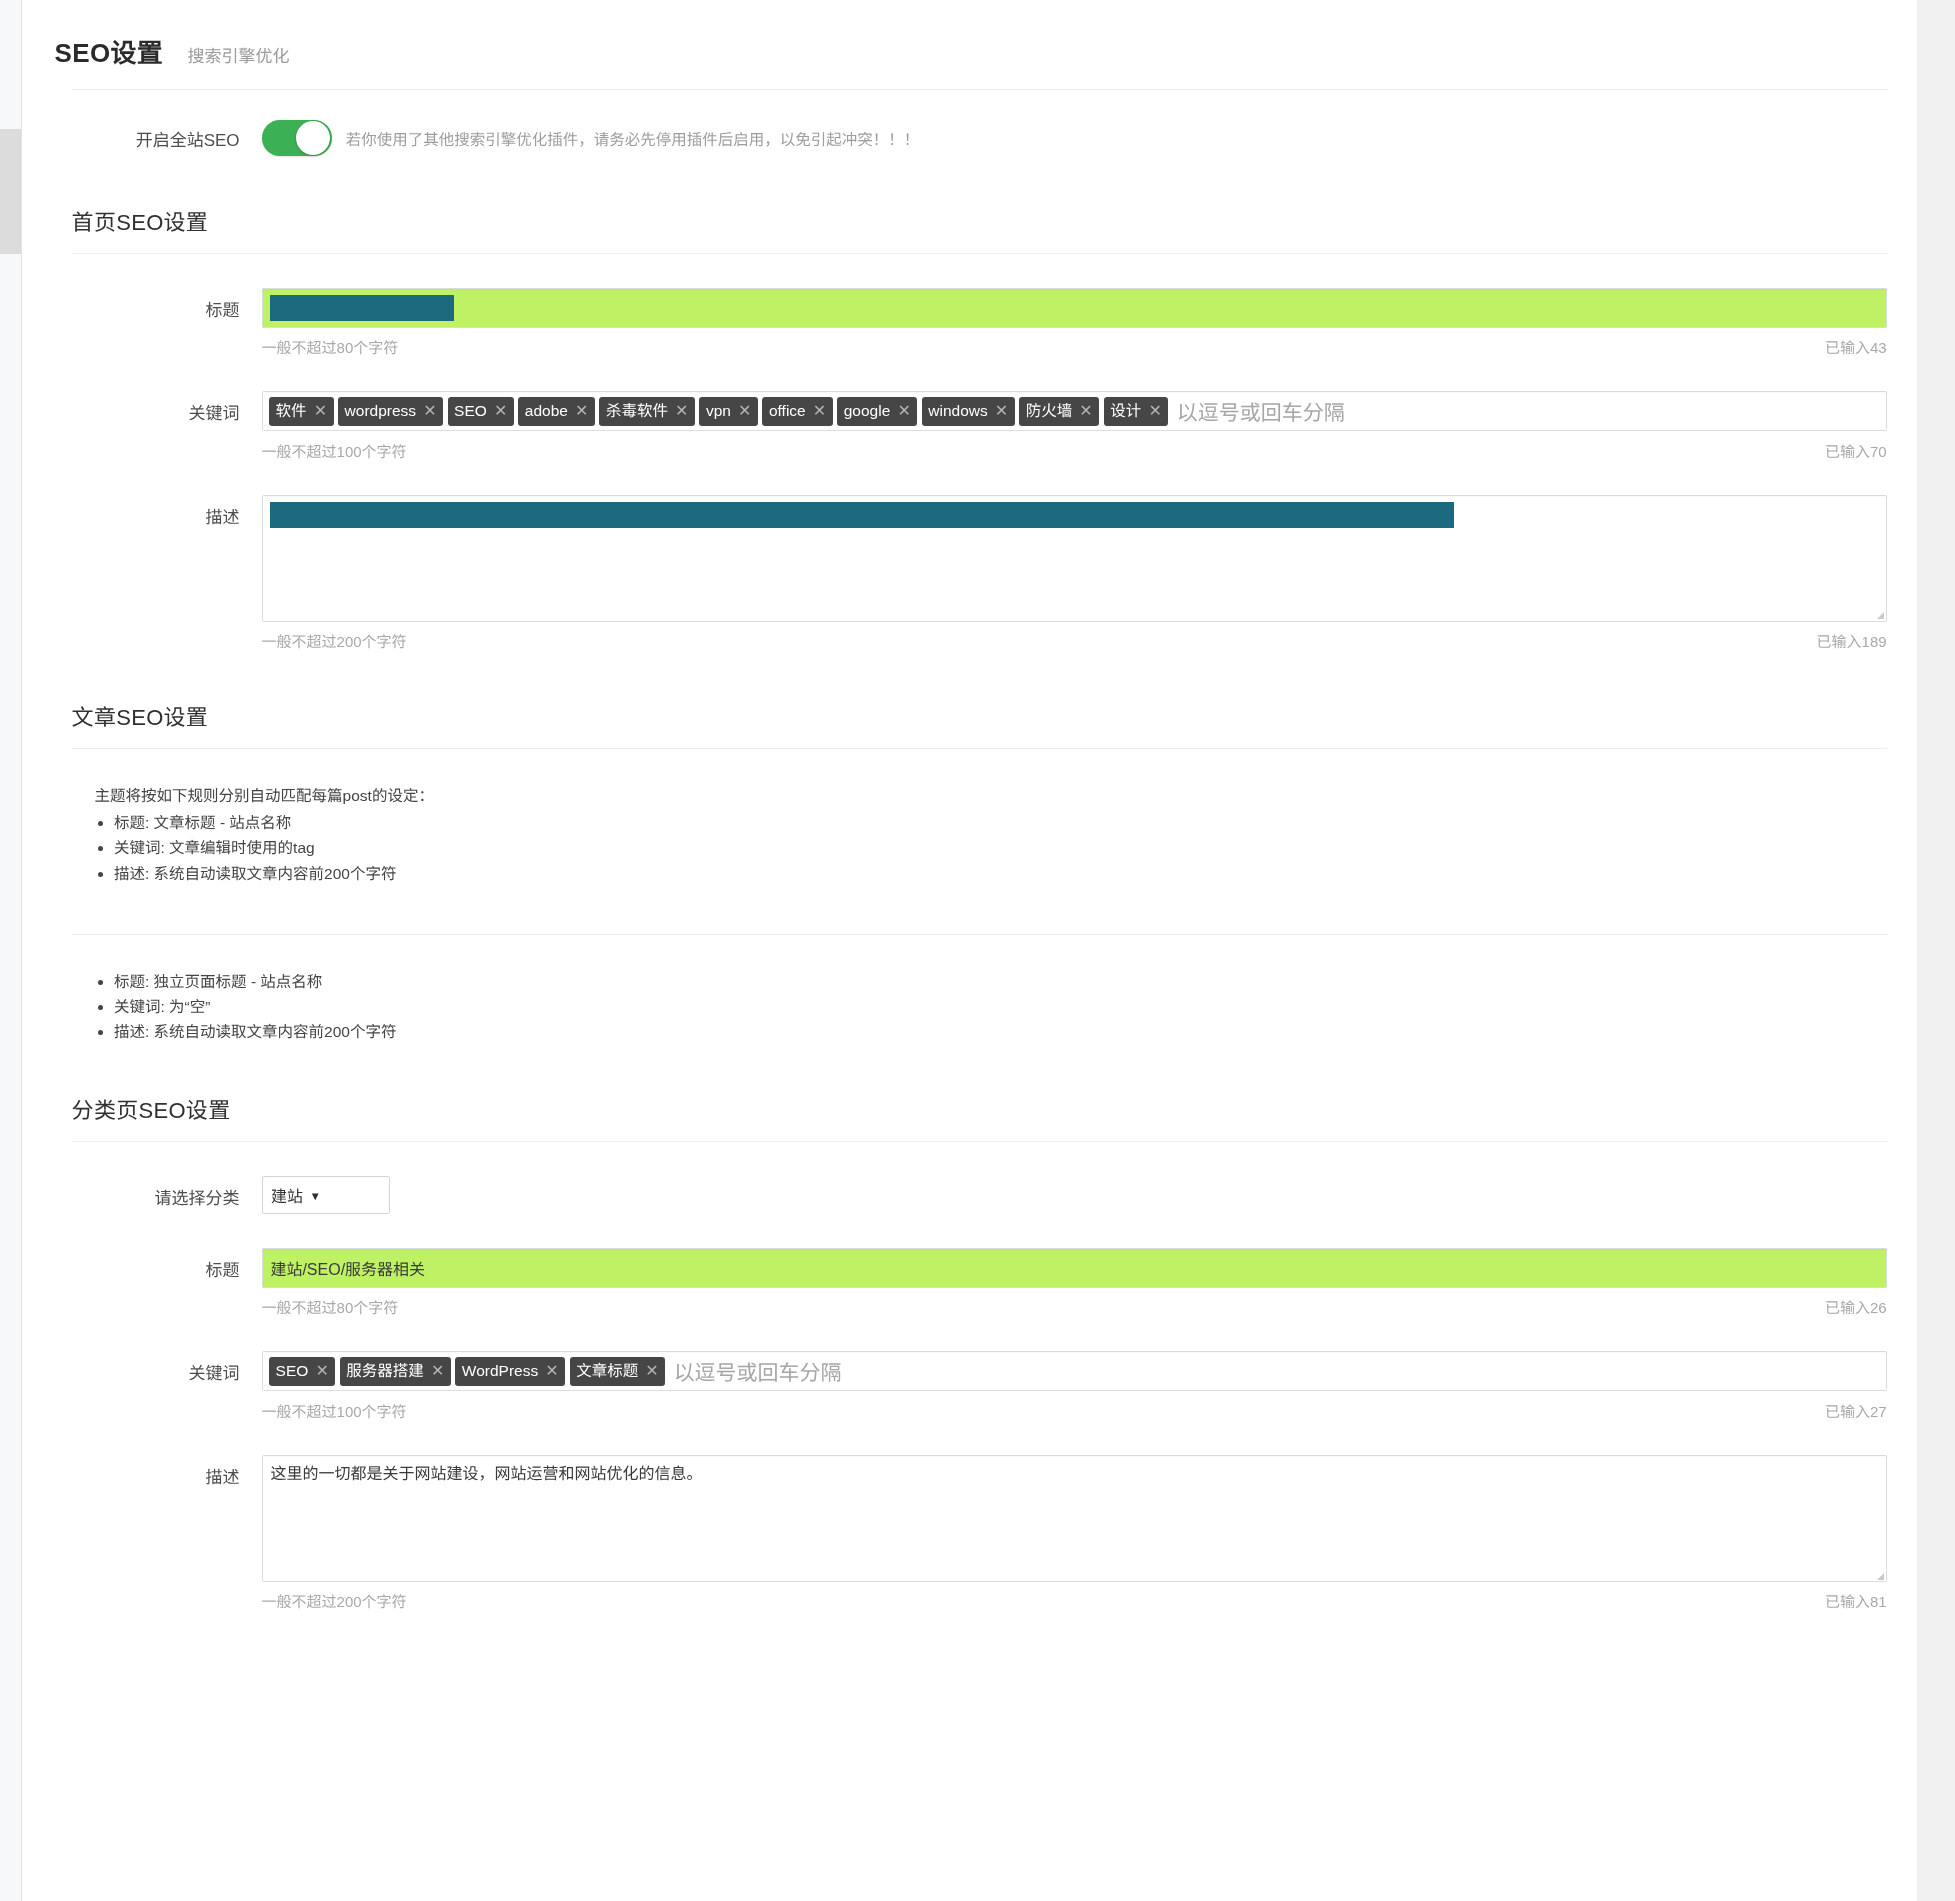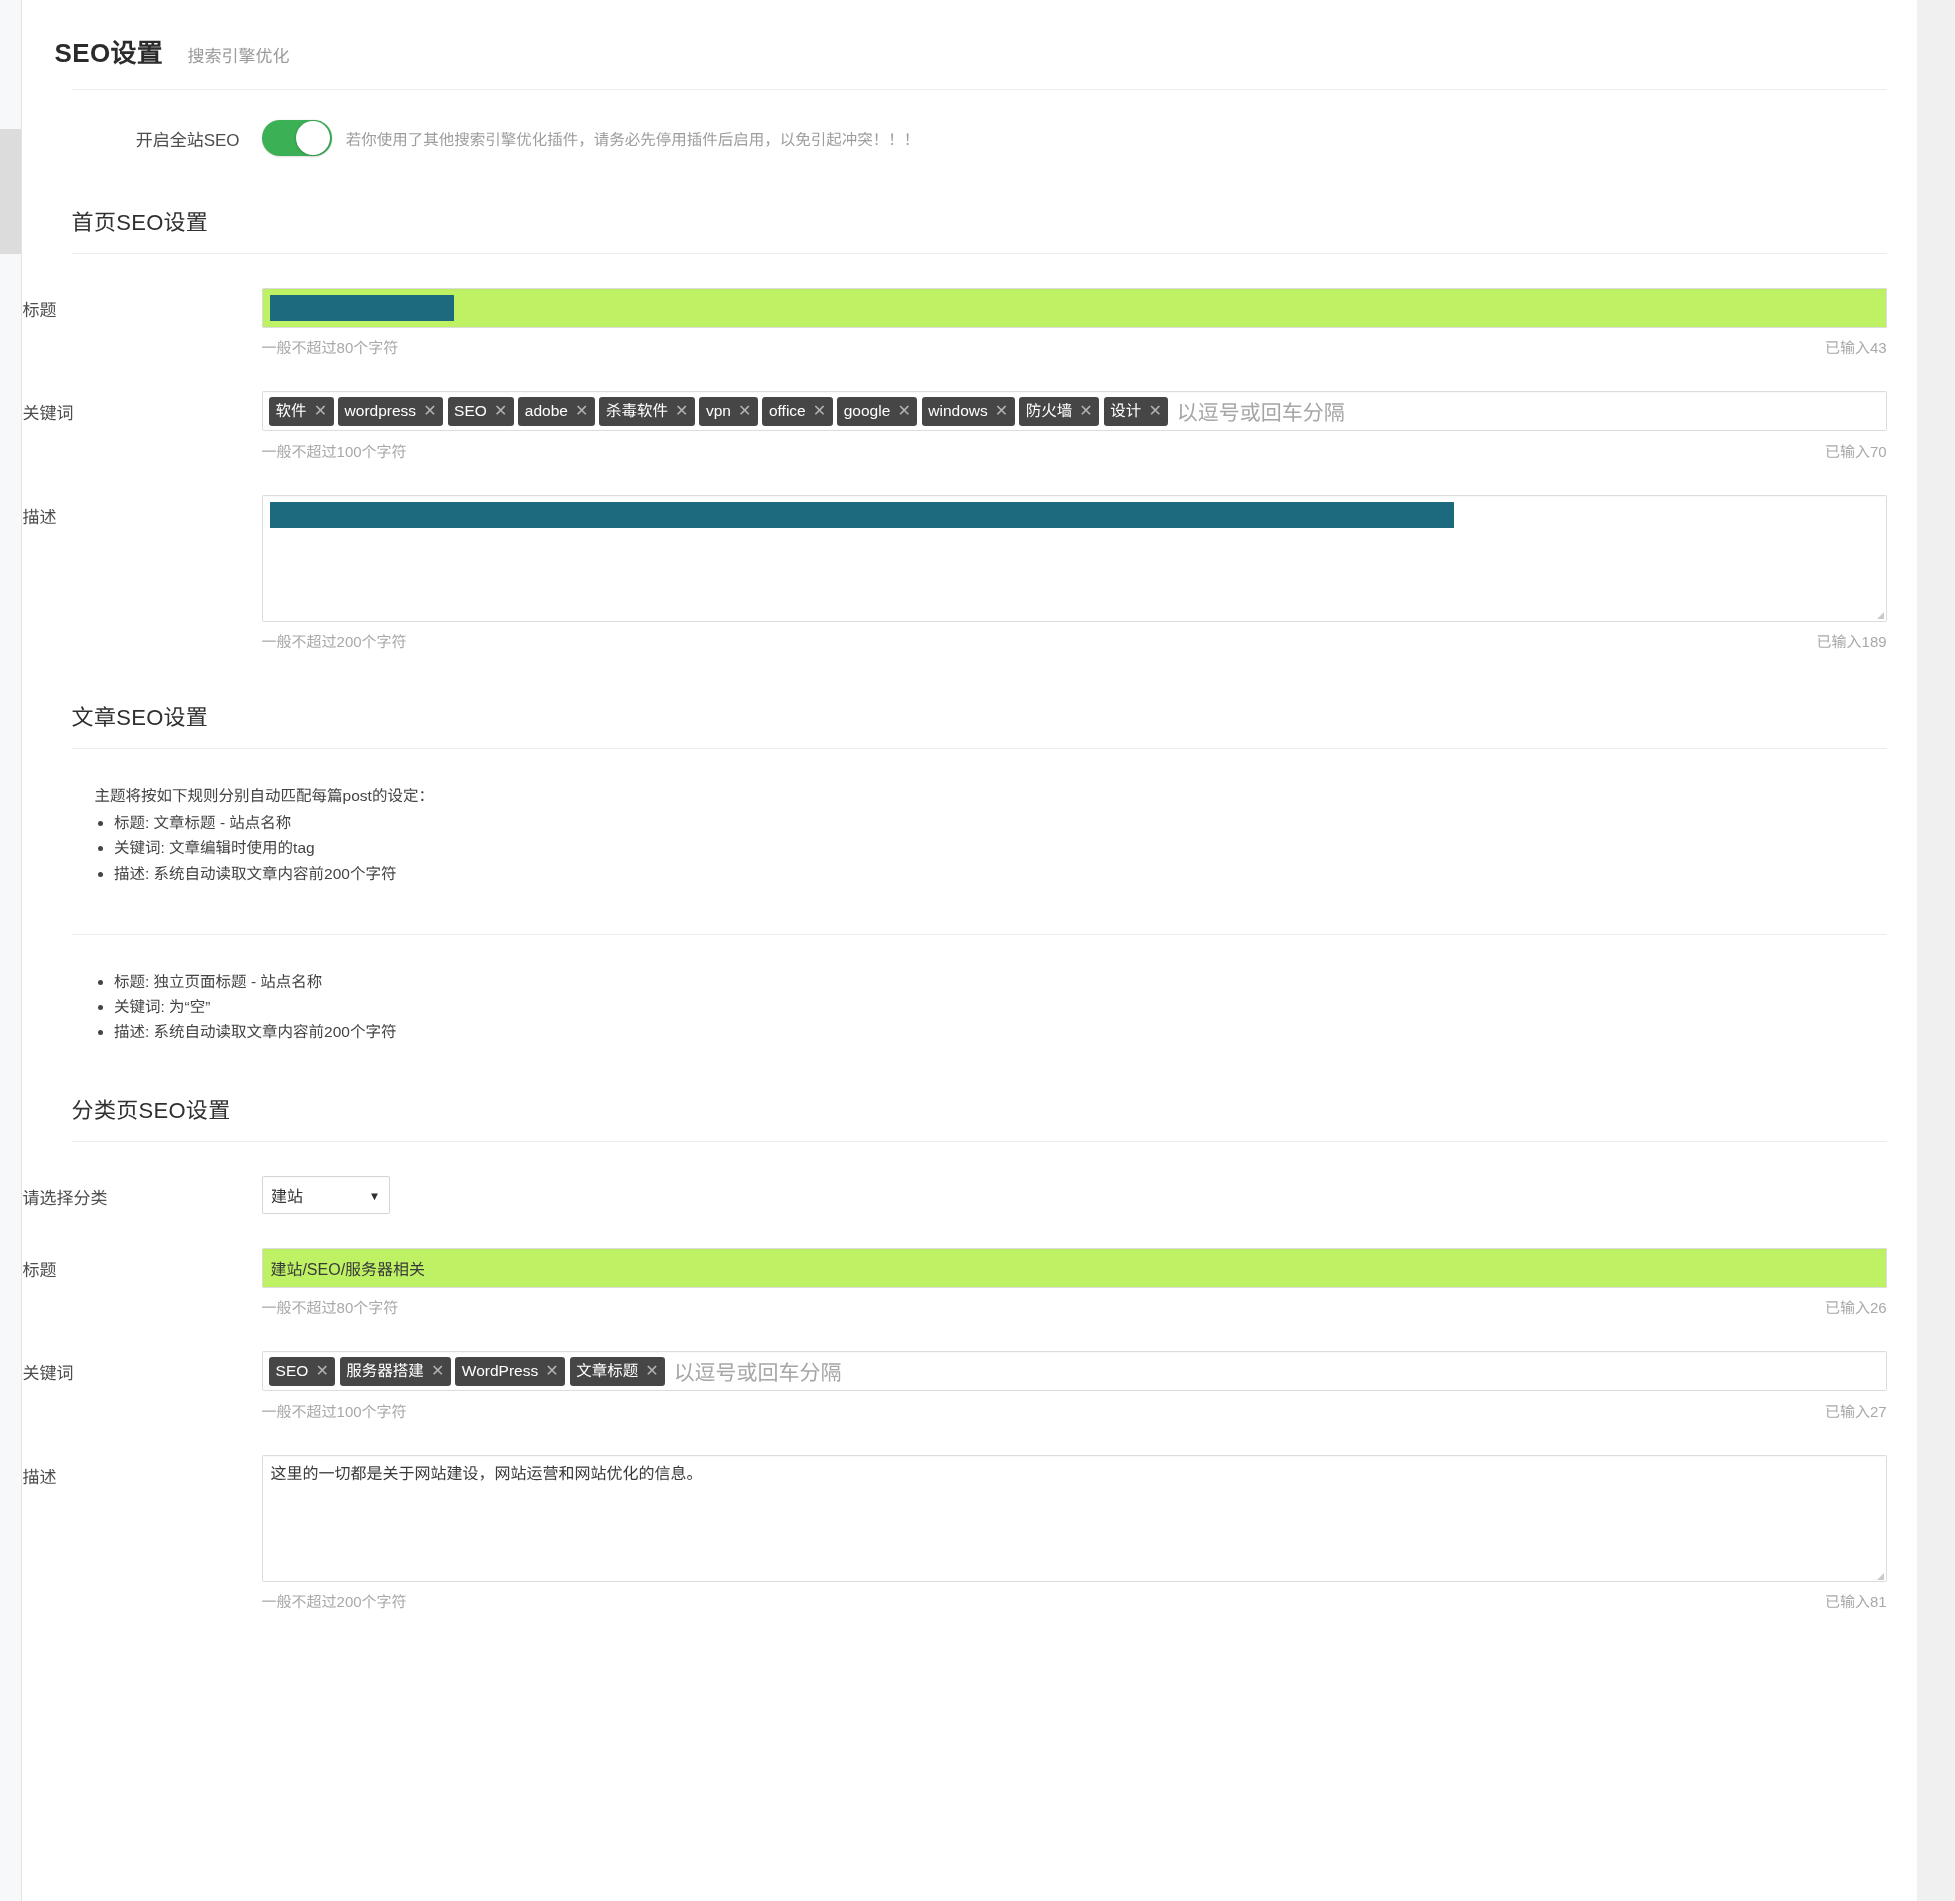--- a/index.html
+++ b/index.html
@@ -120,21 +120,21 @@
 
   
   .field {
     display: flex;
     margin-top: 34px;
     padding-right: 30px;
   }
   .field .f-label {
     width: 239px;
     flex: none;
-    text-align: left;
+    text-align: right;
     padding-right: 22px;
     padding-top: 7.8px;
     font-size: 17px;
     color: #4d4d4d;
   }
   .field .f-body {
     flex: 1;
     min-width: 0;
   }
 
@@ -254,21 +254,20 @@
 
   
   .select-box {
     width: 128px;
     height: 38px;
     border: 0.6px solid #d5d5d5;
     background: #ffffff;
     border-radius: 1.3px;
     display: flex;
     align-items: center;
-    justify-content: space-between;
     padding: 0 8.4px;
     font-size: 16px;
     color: #343434;
     box-shadow: inset 0 0.6px 1.3px rgba(0,0,0,.04);
   }
   .select-box .caret {
     font-size: 11.6px;
     color: #2e2e2e;
     margin-left: 6.5px;
   }

